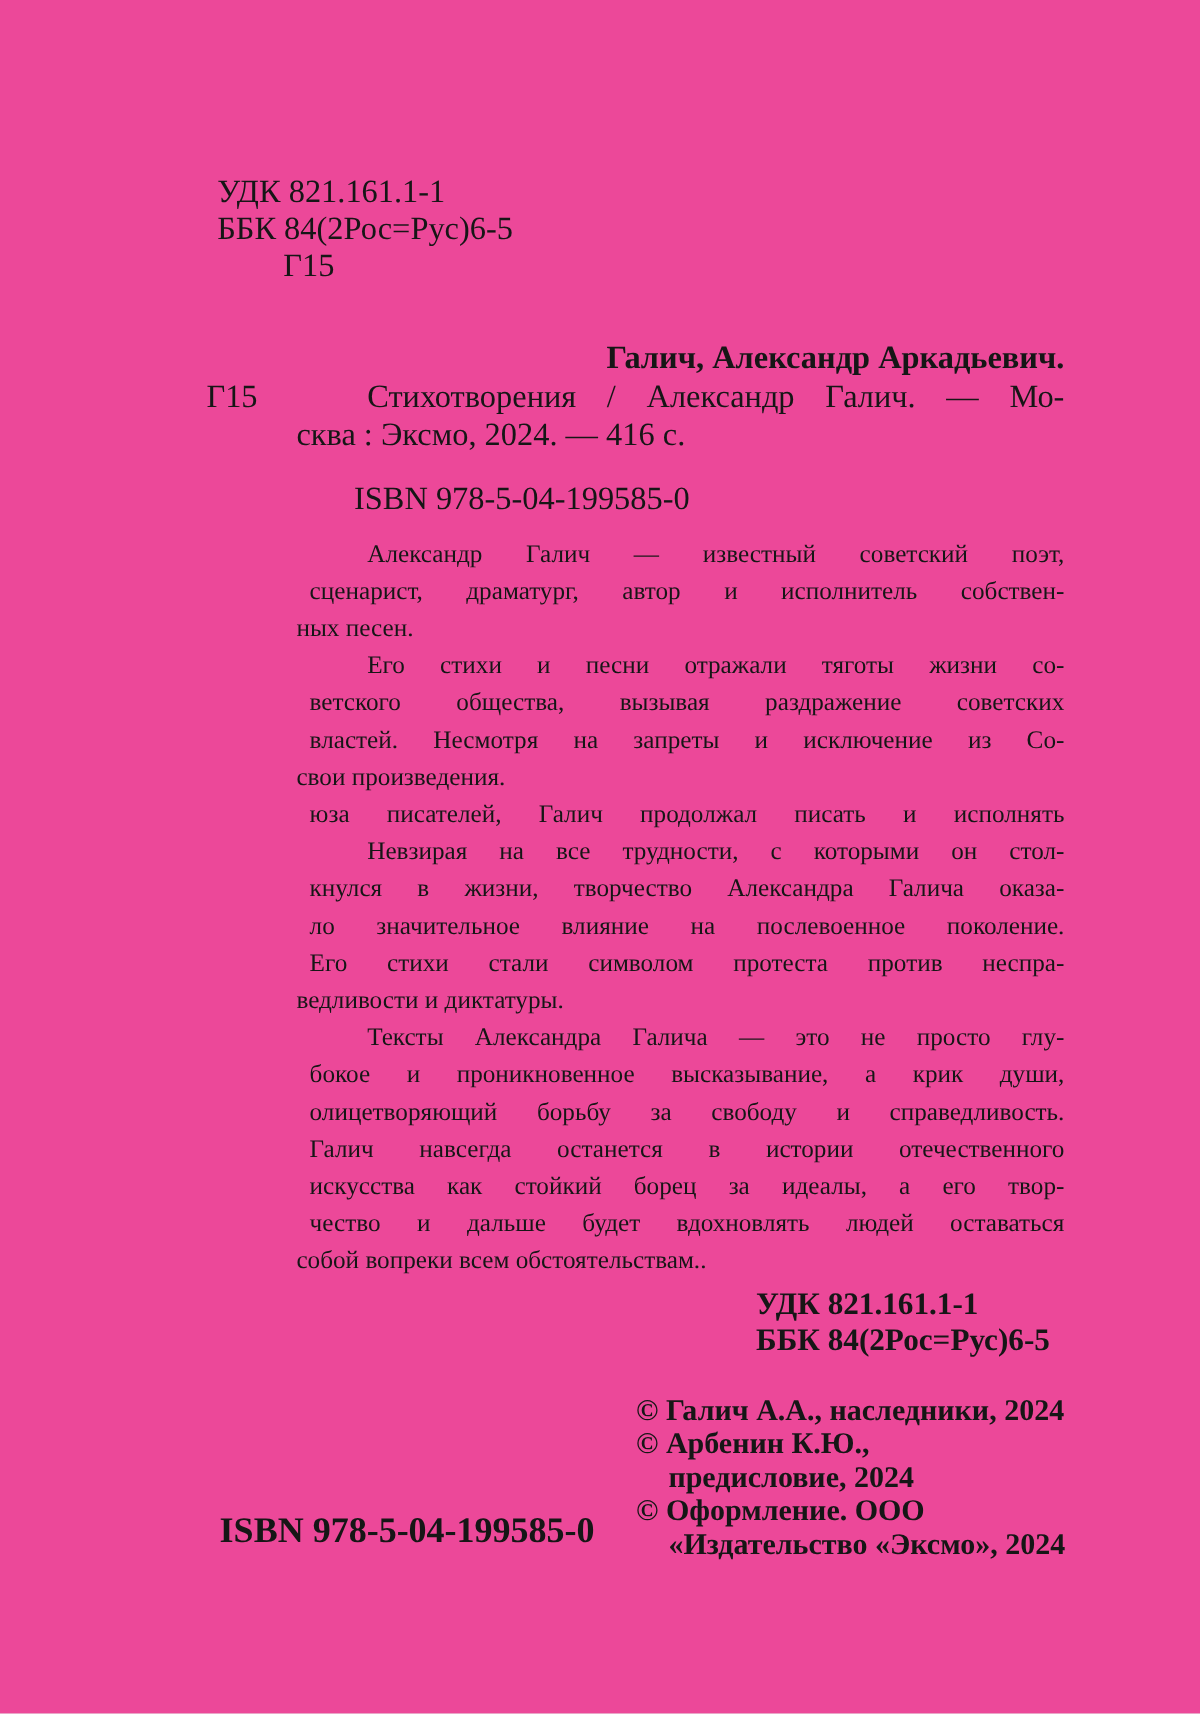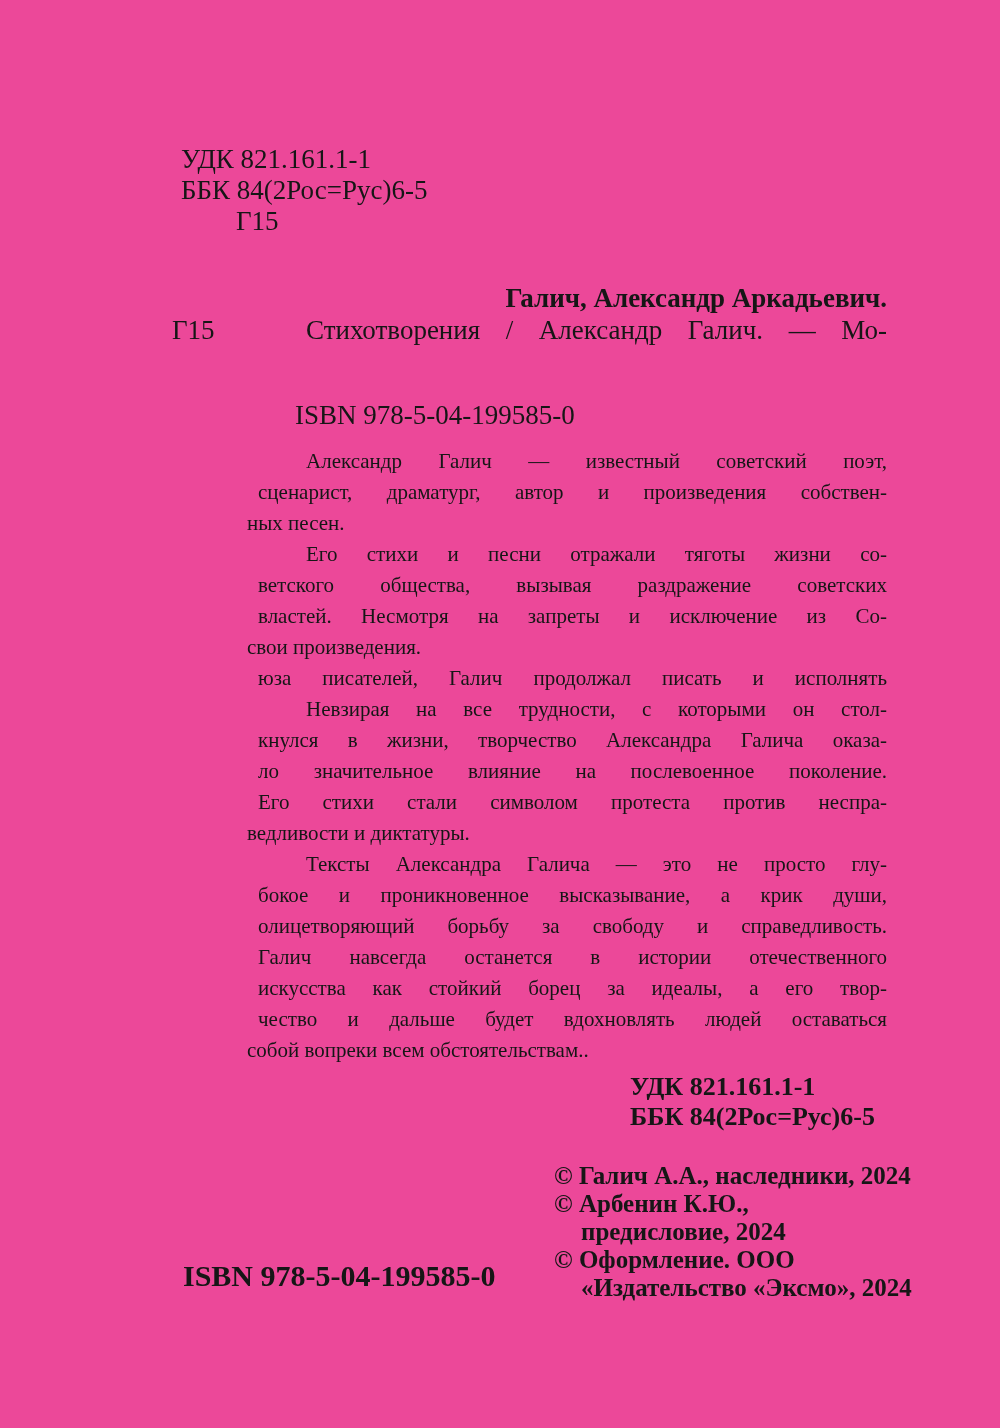--- a/index.html
+++ b/index.html
@@ -25,49 +25,50 @@
   .line.justify{text-align:justify;text-align-last:justify;margin-left:11px;}
   .line.indent{padding-left:48px;}
   .line.cont-indent{padding-left:27px;}
   
   .isbn-mid{left:295px;top:399px;font-size:27px;line-height:32px;}
   
   .annotation{left:247px;top:446px;width:640px;font-size:21px;line-height:31px;}
   
   .bottom-codes{left:630px;top:1072px;font-size:26px;line-height:30px;font-weight:bold;}
   
-  .copyright{left:530px;top:1162px;width:360px;font-size:25px;line-height:28px;font-weight:bold;margin-left:24px;}
+  .copyright{left:530px;top:1162px;width:360px;font-size:25px;line-height:28px;font-weight:bold;}
   
   .isbn-bottom{left:183px;top:1259px;font-size:30px;line-height:34px;font-weight:bold;}
 </style>
 </head>
 <body>
 
 <div class="page">
 
   <div class="blk top-codes">
     <div class="line">УДК 821.161.1-1</div>
     <div class="line">ББК 84(2Рос=Рус)6-5</div>
     <div class="line code-indent">Г15</div>
   </div>
 
   <div class="blk catalog">
     <div class="catalog-code">Г15</div>
     <div class="line author">Галич, Александр Аркадьевич.</div>
     <div>
         <div class="line indent justify">Стихотворения / Александр Галич. — Мо-</div>
+        <div class="line">сква : Эксмо, 2024. — 416 с.</div>
       </div>
   </div>
 
   <div class="blk isbn-mid">ISBN 978-5-04-199585-0</div>
 
   <div class="blk annotation">
       <div>
         <div class="line indent justify">Александр Галич — известный советский поэт,</div>
-        <div class="line justify">сценарист, драматург, автор и произведения собствен-</div>
+        <div class="line justify">сценарист, драматург, автор и исполнитель собствен-</div>
         <div class="line">ных песен.</div>
       </div>
       <div>
         <div class="line indent justify">Его стихи и песни отражали тяготы жизни со-</div>
         <div class="line justify">ветского общества, вызывая раздражение советских</div>
         <div class="line justify">властей. Несмотря на запреты и исключение из Со-</div>
         <div class="line">свои произведения.</div>
         <div class="line justify">юза писателей, Галич продолжал писать и исполнять</div>
       </div>
       <div>

